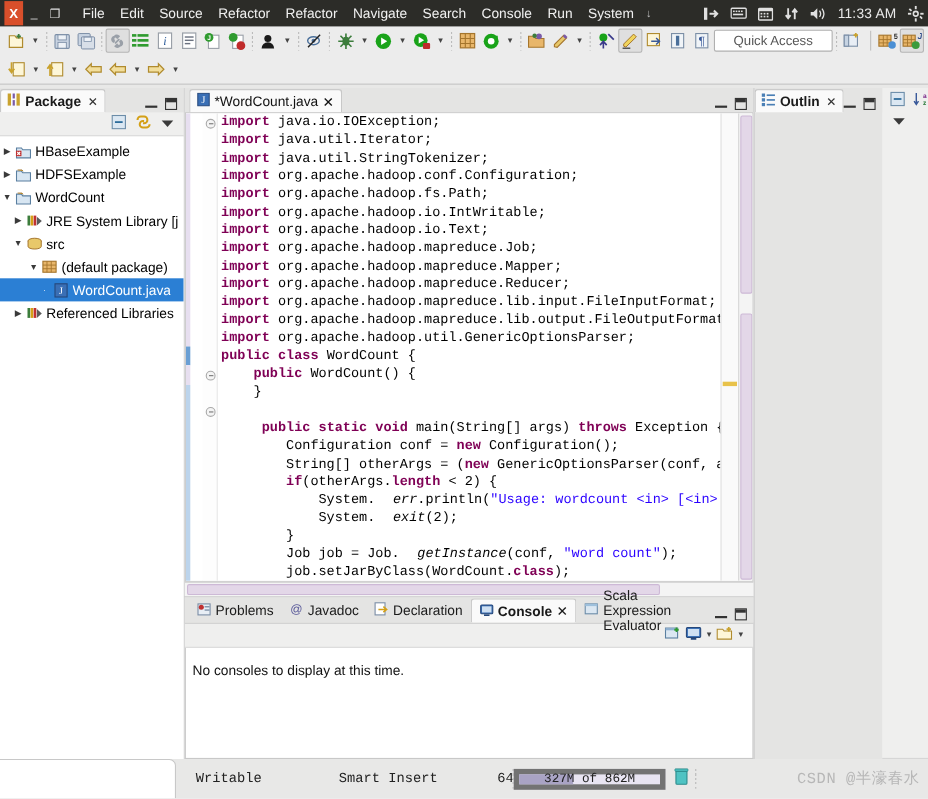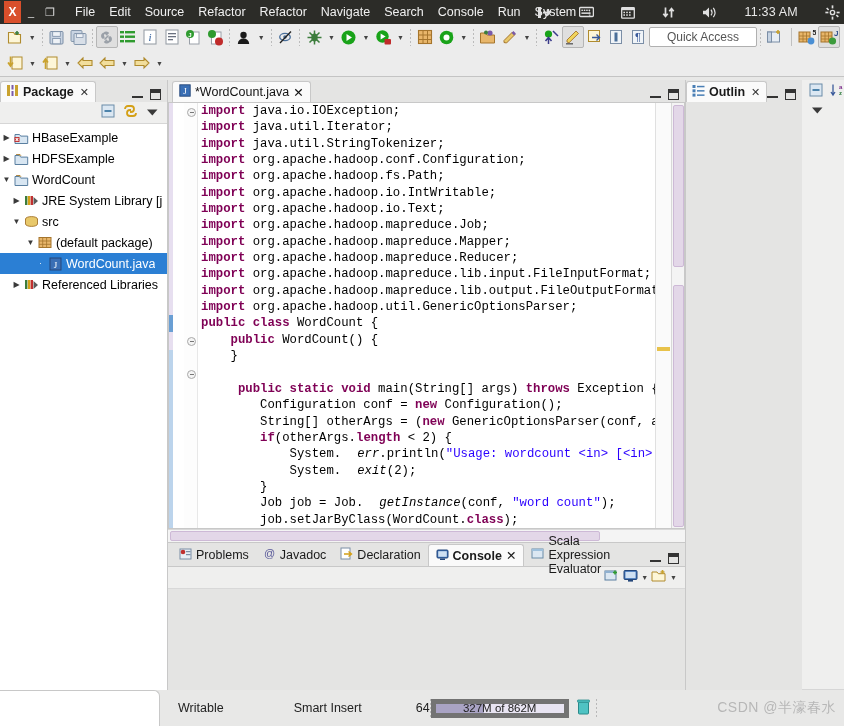--- a/index.html
+++ b/index.html
@@ -15,21 +15,21 @@
   
   .menubar {
     height: 24px; background: #2c2c28; display: flex; align-items: center;
     color: #e8e8e8; padding: 0 4px; position: relative;
   }
   .win-btn { width: 18px; height: 18px; display:flex; align-items:center; justify-content:center;
     font-size: 11px; margin-right: 1px; color:#ddd; }
   .win-btn.close { background:#d94f2b; color:#fff; font-weight:bold; font-size:12px; width:17px; height:22px;}
   .menu-items { display: flex; align-items: center; margin-left: 8px; }
   .menu-item { padding: 2px 7px; font-size: 12.5px; color: #f0f0f0; white-space: nowrap; }
-  .tray { position: absolute; right: 4px; top: 0; height: 24px; display: flex; align-items: center; gap: 27px; }
+  .tray { position: absolute; right: 4px; top: 0; height: 24px; display: flex; align-items: center; gap: 10px; }
   .tray-icon { color: #e4e4e4; font-size: 13px; display:flex; align-items:center; }
   .tray-clock { font-size: 12.5px; color: #e8e8e8; letter-spacing: .2px; }
 
   
   .toolbar-area { background: #ececec; border-bottom: 1px solid #c4c4c4; }
   .tbrow { height: 26px; display: flex; align-items: center; padding: 0 4px; gap: 0px; }
   .tb { width: 22px; height: 22px; display:flex; align-items:center; justify-content:center;
         border-radius:2px; position:relative; }
   .tb svg { display:block; }
   .tb.pressed { border:1px solid #b5b5b5; background:#dfdfdf; }
@@ -114,21 +114,21 @@
 
   
   #outline { width:159px; display:flex; flex-direction:row; border-left:1px solid #c8c8c8; background:#e4e4e3;}
   .ol-toolbar { background:#efefee; border-bottom:1px solid #d6d6d6; }
   .ol-row { height:22px; display:flex; align-items:center; gap:7px; padding-left:7px;}
   .ol-row2 { height:17px; display:flex; align-items:center; padding-left:9px;}
   .ol-tree { flex:1; background:#fff; padding-top:2px; }
 
   
   .status { position:absolute; left:0; right:0; bottom:0; height:36px; background:#e8e8e7;
-            display:flex; align-items:center; font-size:12.5px; color:#222; }
+            display:flex; align-items:center; font-size:12.5px; color:#222;font-family:Liberation Mono, monospace; }
   .st-left { width:160px; height:36px; background:#fff; border:1px solid #c8c8c8; border-left:none;
              border-bottom:none; border-radius:0 6px 0 0;}
   .st-cell { padding:0 10px; white-space:nowrap; }
   .st-sep { width:1px; height:18px; background: repeating-linear-gradient(to bottom,#b8b8b8 0 2px,transparent 2px 4px); }
   .heapbar { width:138px; height:19px; background:#e8e4f2; border:5px solid #737373; position:relative;
              display:flex; align-items:center; justify-content:center; font-size:11.5px; color:#222;}
   .heapfill { position:absolute; left:0; top:0; bottom:0; width:38%; background:#a9a3c4; }
   .heaptext { position:relative; z-index:2; }
   .watermark { margin-left:auto; margin-right:8px; font-size:14px; color:#b7b7b7; letter-spacing:.5px; }
 </style>
@@ -713,20 +713,21 @@
           </span>
           <span style="font-size:7px;color:#444;">▼</span>
           <span>
             <svg width="16" height="14" viewBox="0 0 16 14">
                 <path d="M1 3h5l1.3 1.7h6.7v7.3H1z" fill="#fdf6d8" stroke="#b08b2e" stroke-width="1"></path>
                 <path d="M11.5 1v4M9.5 3h4" stroke="#c9a22e" stroke-width="1.6"></path>
               </svg>
           </span>
           <span style="font-size:7px;color:#444;">▼</span>
         </div>
+        <div class="cbody">No consoles to display at this time.</div>
       </div>
     </div>
 
     <div id="outline">
       <div class="viewtabbar">
         <div class="viewtab">
           <span>
             <svg width="13" height="13" viewBox="0 0 13 13">
                 <g fill="#4a7fb5">
                   <rect x="0.5" y="1" width="3" height="3"></rect>

